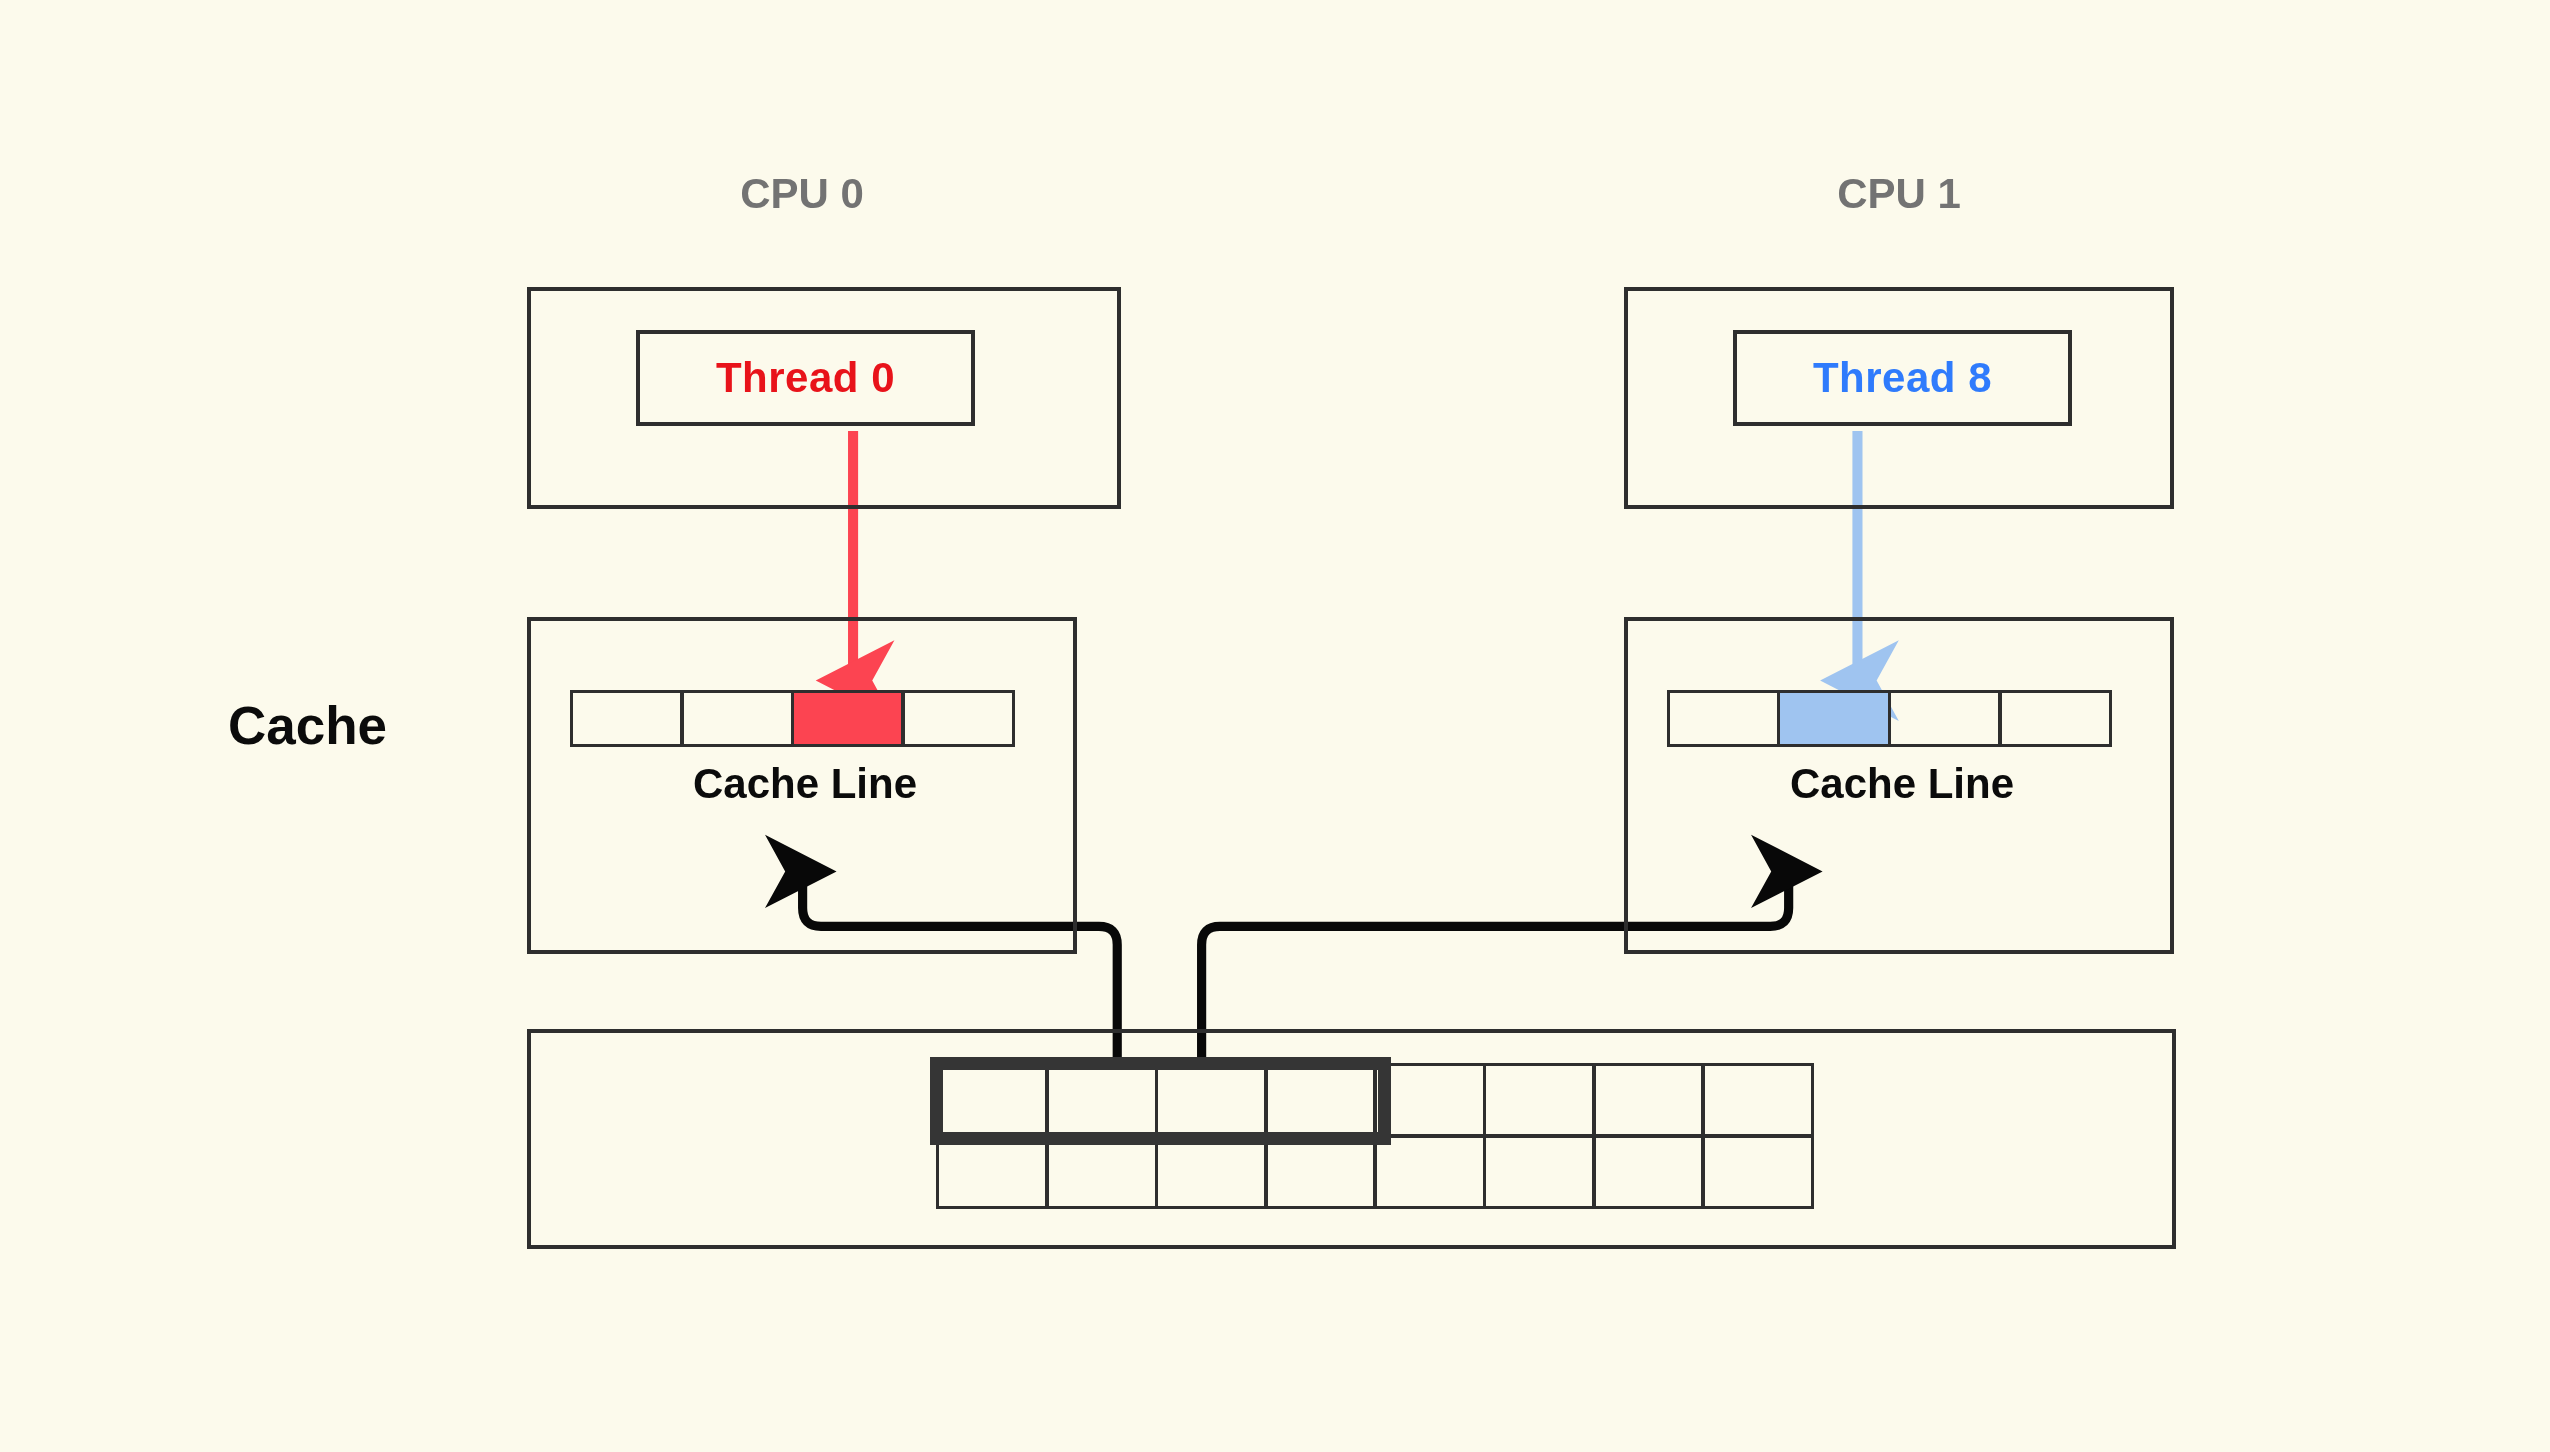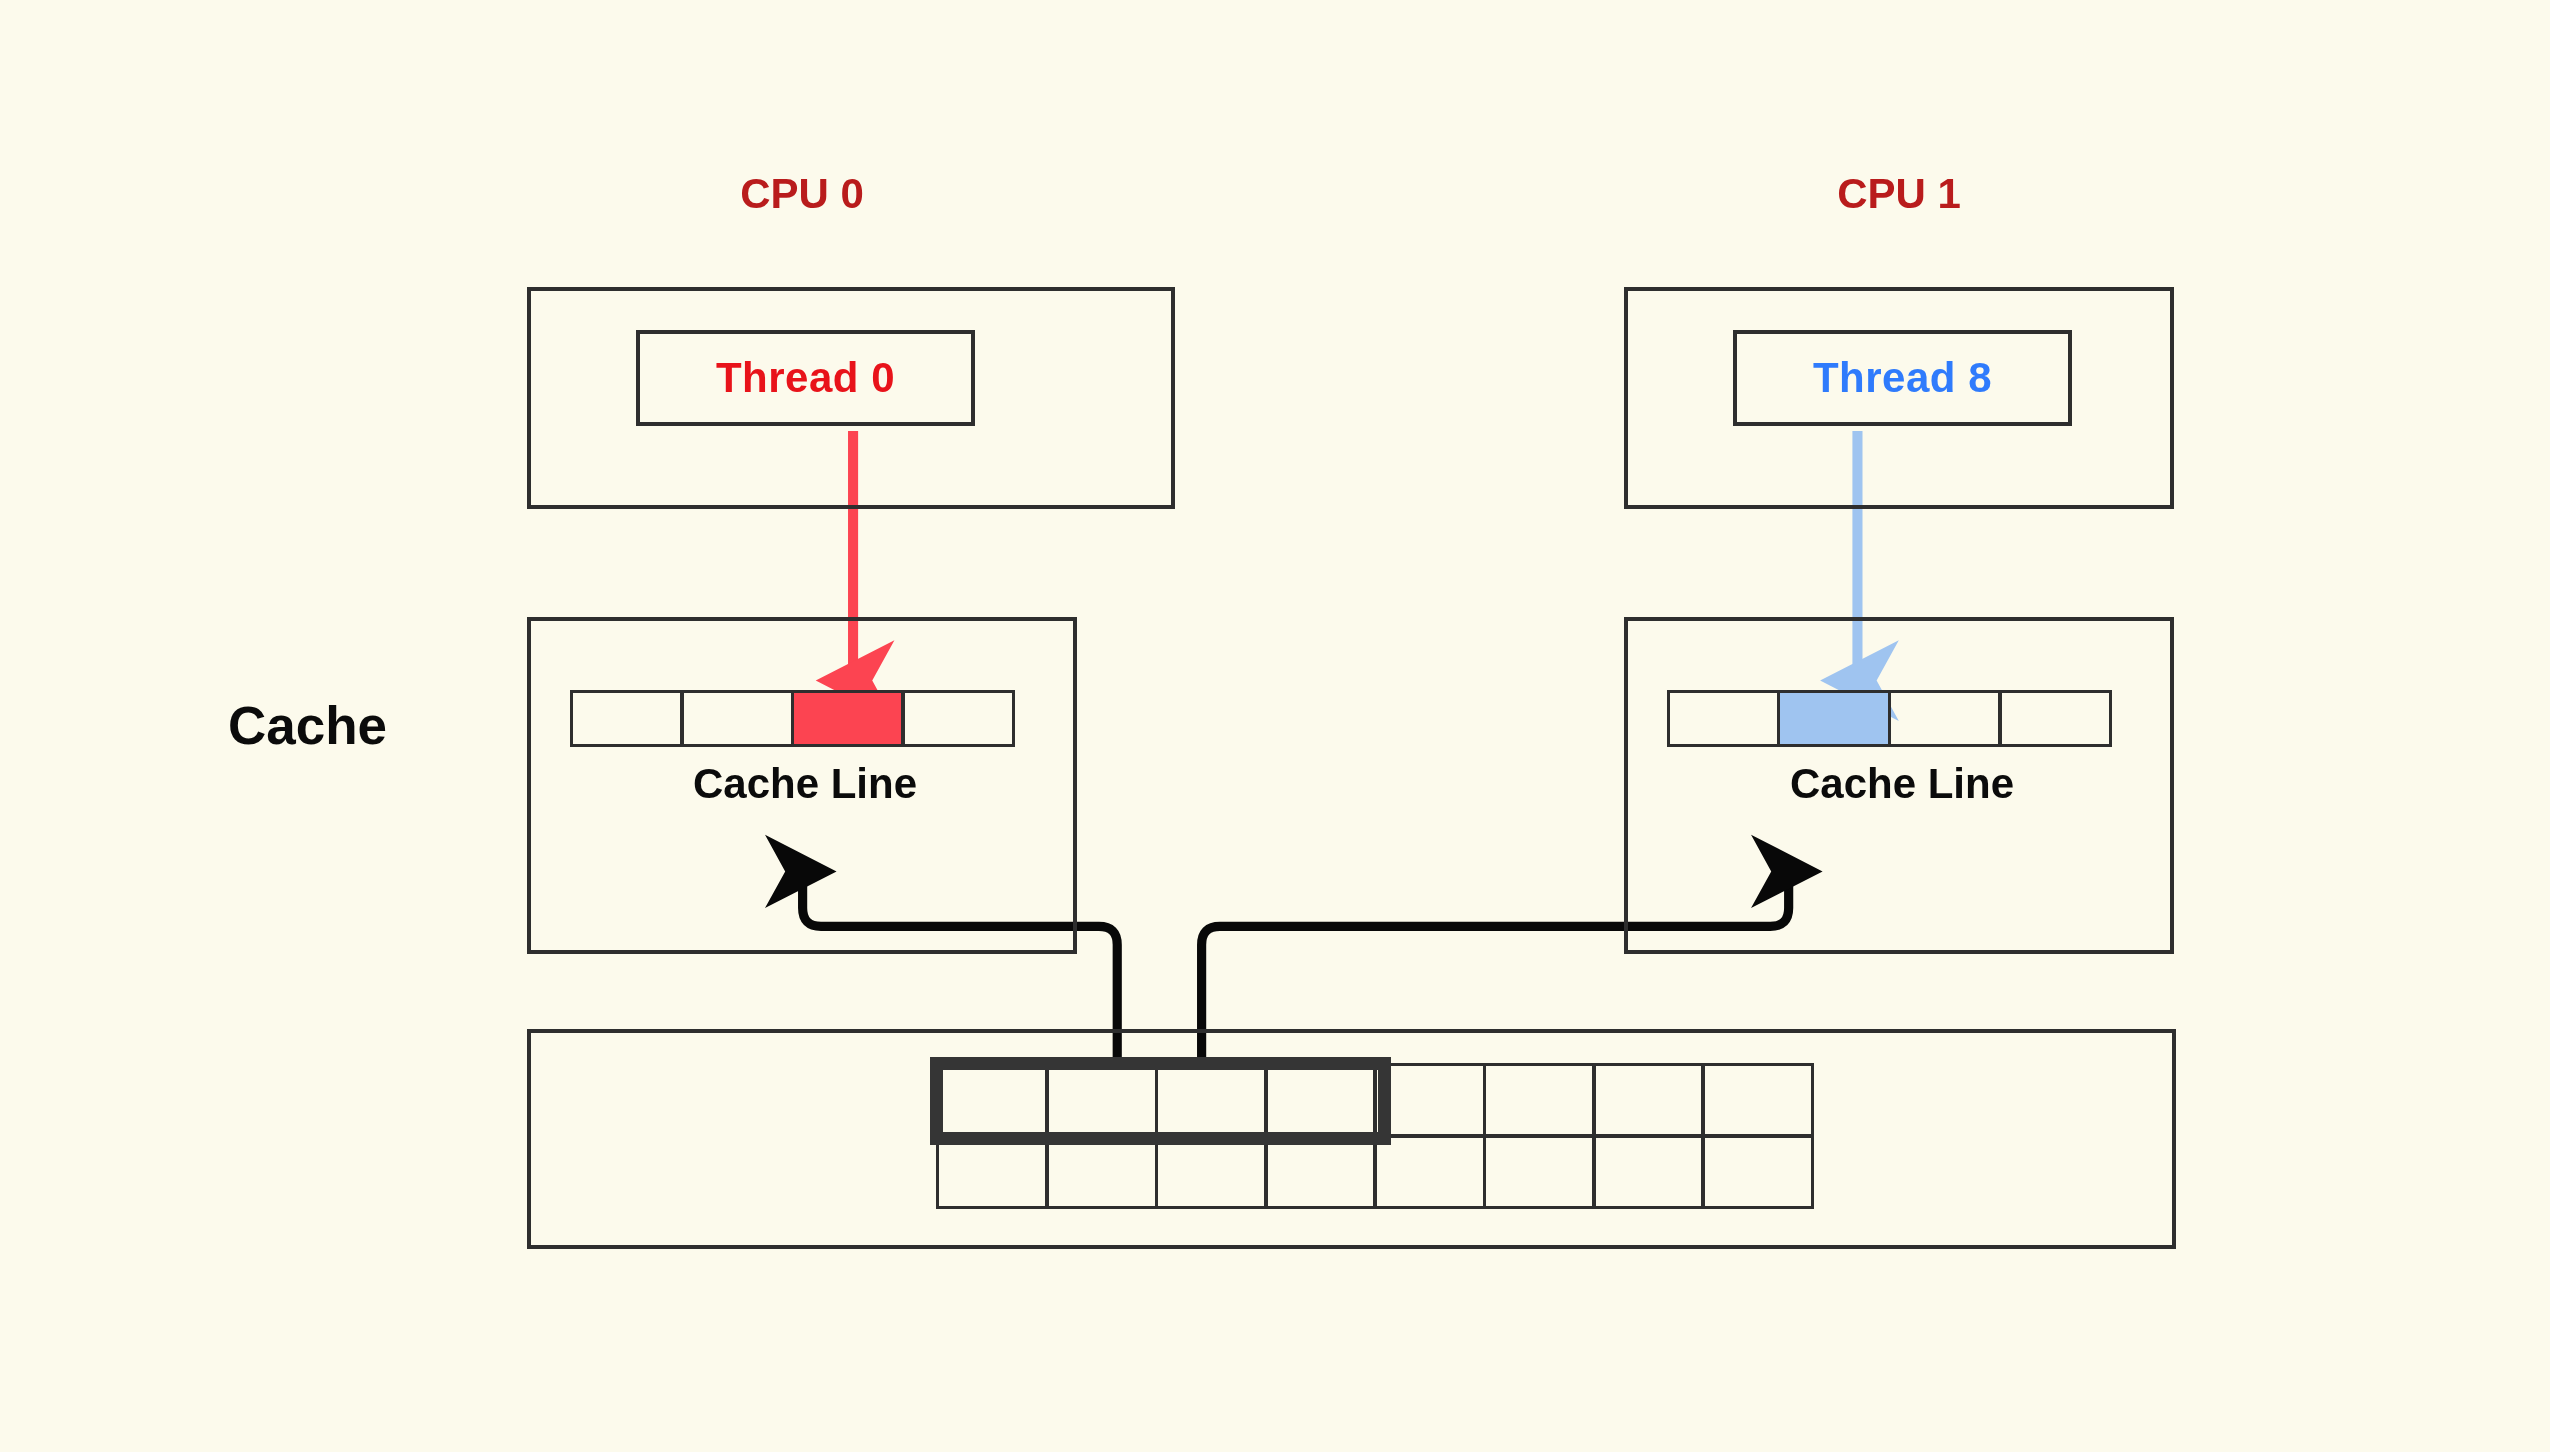--- a/index.html
+++ b/index.html
@@ -46,21 +46,21 @@
   .thread-label {
     font-size: 42px;
     font-weight: bold;
     letter-spacing: 0.5px;
     white-space: nowrap;
   }
   .cpu-title {
     position: absolute;
     font-size: 42px;
     font-weight: bold;
-    color: #b91c1c;
+    color: #737373;
     text-align: center;
     white-space: nowrap;
   }
   .section-label {
     position: absolute;
     font-size: 53px;
     font-weight: bold;
     color: #0B0B0B;
     white-space: nowrap;
   }
@@ -137,21 +137,21 @@
 
     <path d="M 2025 470 L 2025 742" fill="none" stroke="#9FC4F0" stroke-width="11" marker-end="url(#arrowBlue)"></path>
 
     <path d="M 1218 1160 L 1218 1030 Q 1218 1010 1198 1010 L 895 1010 Q 875 1010 875 990 L 875 950" fill="none" stroke="#080808" stroke-width="10" stroke-linecap="butt" marker-end="url(#arrowBlack)"></path>
 
     <path d="M 1310 1160 L 1310 1030 Q 1310 1010 1330 1010 L 1930 1010 Q 1950 1010 1950 990 L 1950 950" fill="none" stroke="#080808" stroke-width="10" stroke-linecap="butt" marker-end="url(#arrowBlack)"></path>
   </svg>
 
   <div class="cpu-title" style="left:527px; top:170px; width:550px;">CPU 0</div>
 
-  <div class="outer-box" style="left:527px; top:287px; width:648px; height:222px;text-decoration:underline;">
+  <div class="outer-box" style="left:527px; top:287px; width:594px; height:222px;text-decoration:underline;">
     <div class="thread-box" style="left:105px; top:39px; width:339px; height:96px;">
       <span class="thread-label" style="color:#E8131A;">Thread 0</span>
     </div>
   </div>
 
   <div class="section-label" style="left:228px; top:695px;">Cache</div>
 
   <div class="outer-box" style="left:527px; top:617px; width:550px; height:337px;">
 
     <div class="cacheline" style="left:39px; top:69px;">

